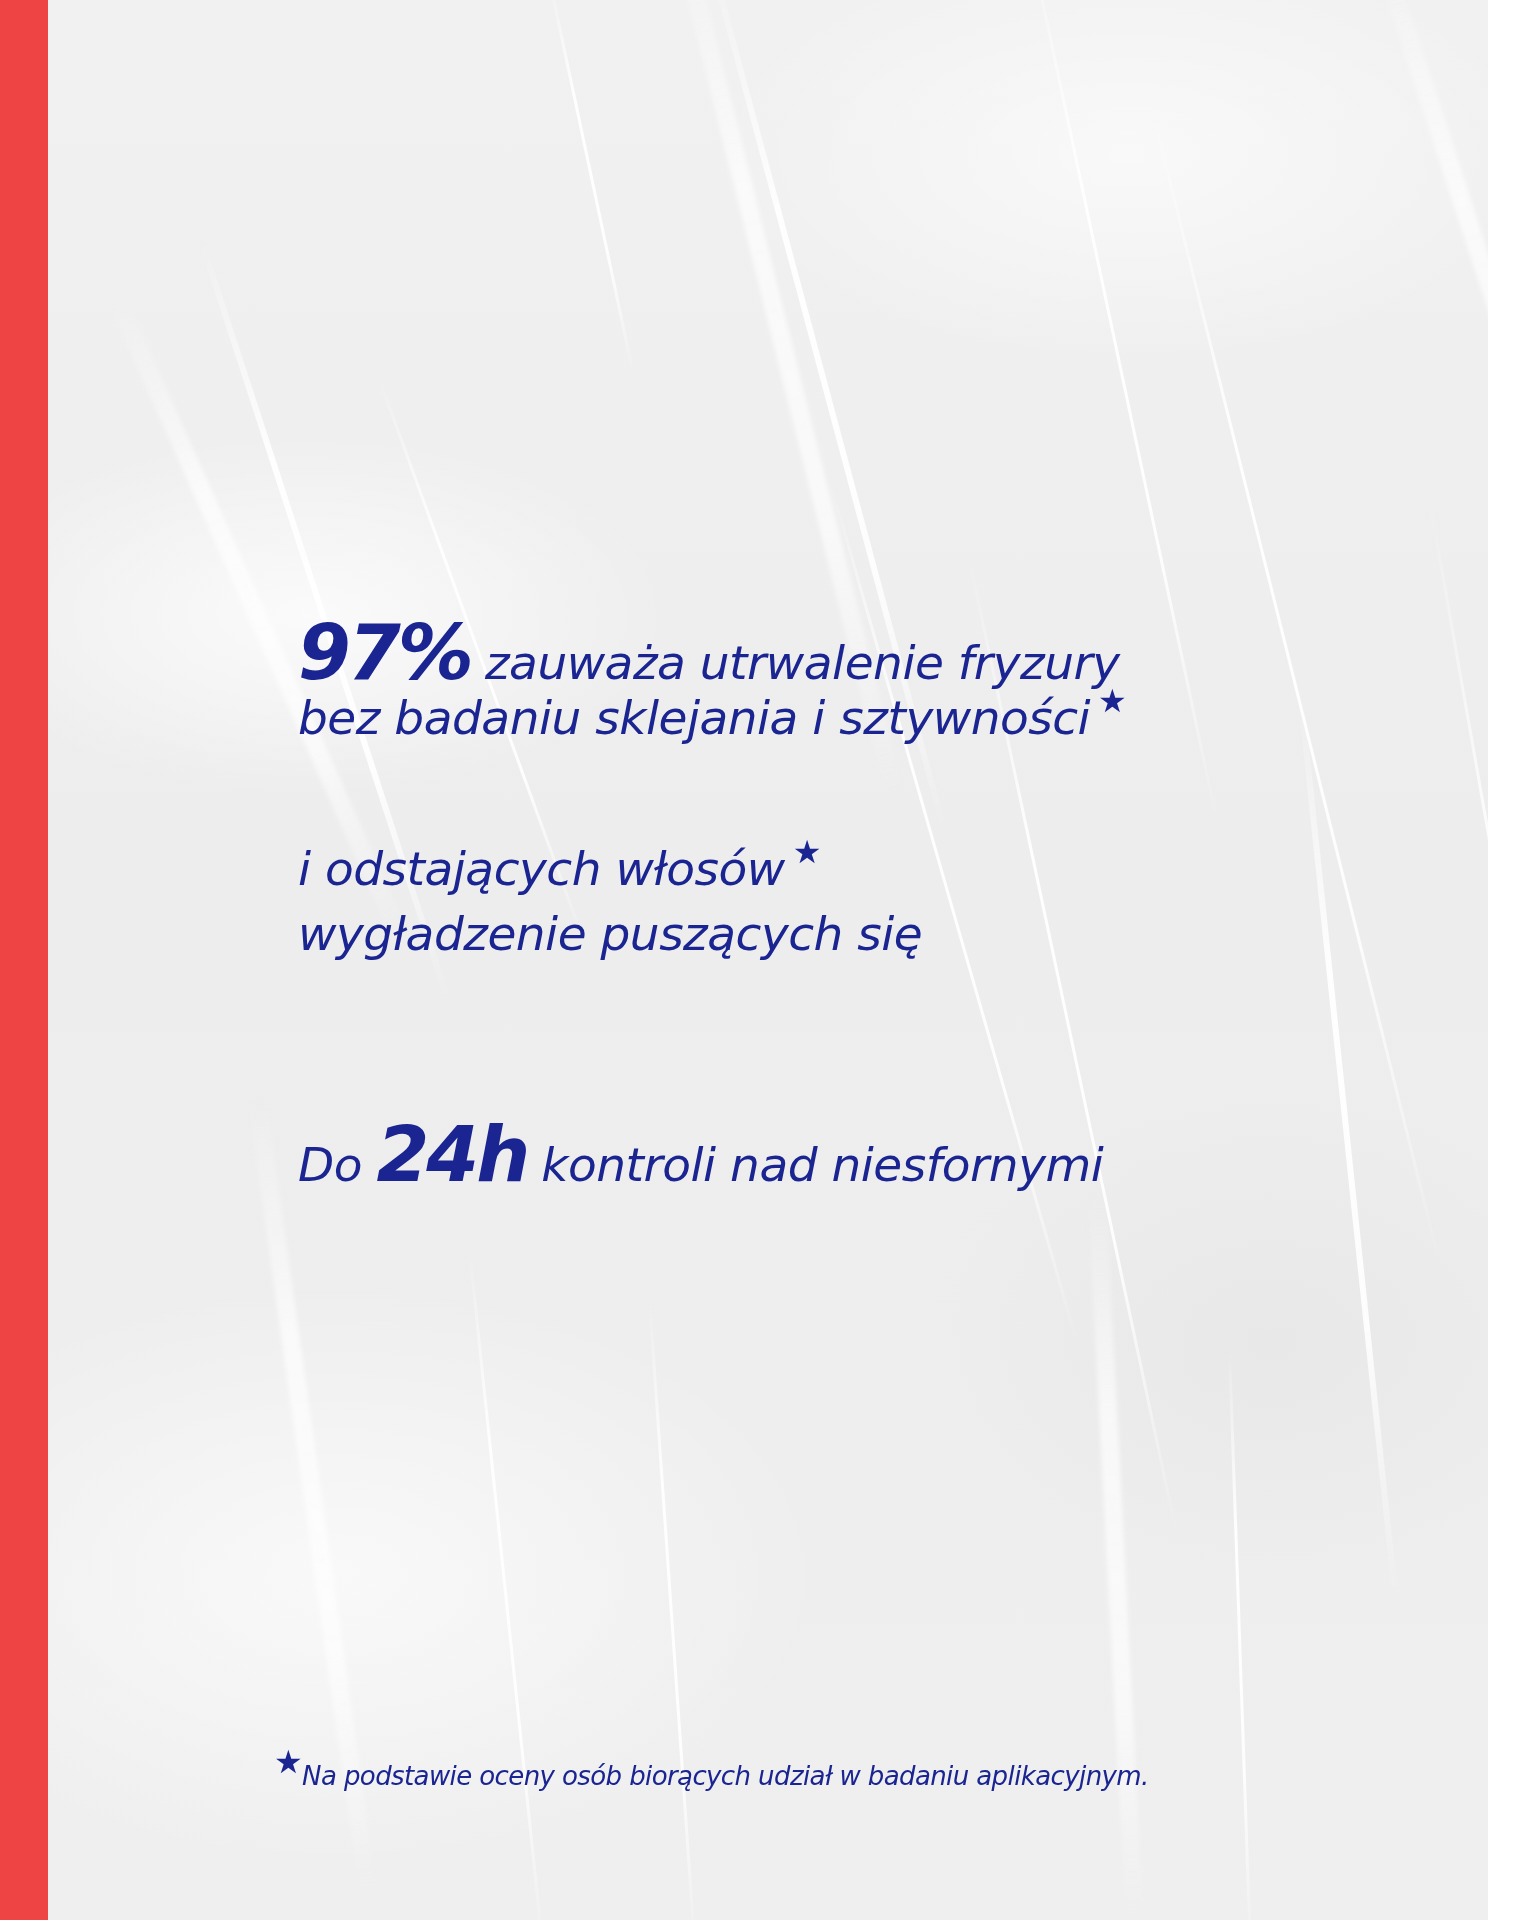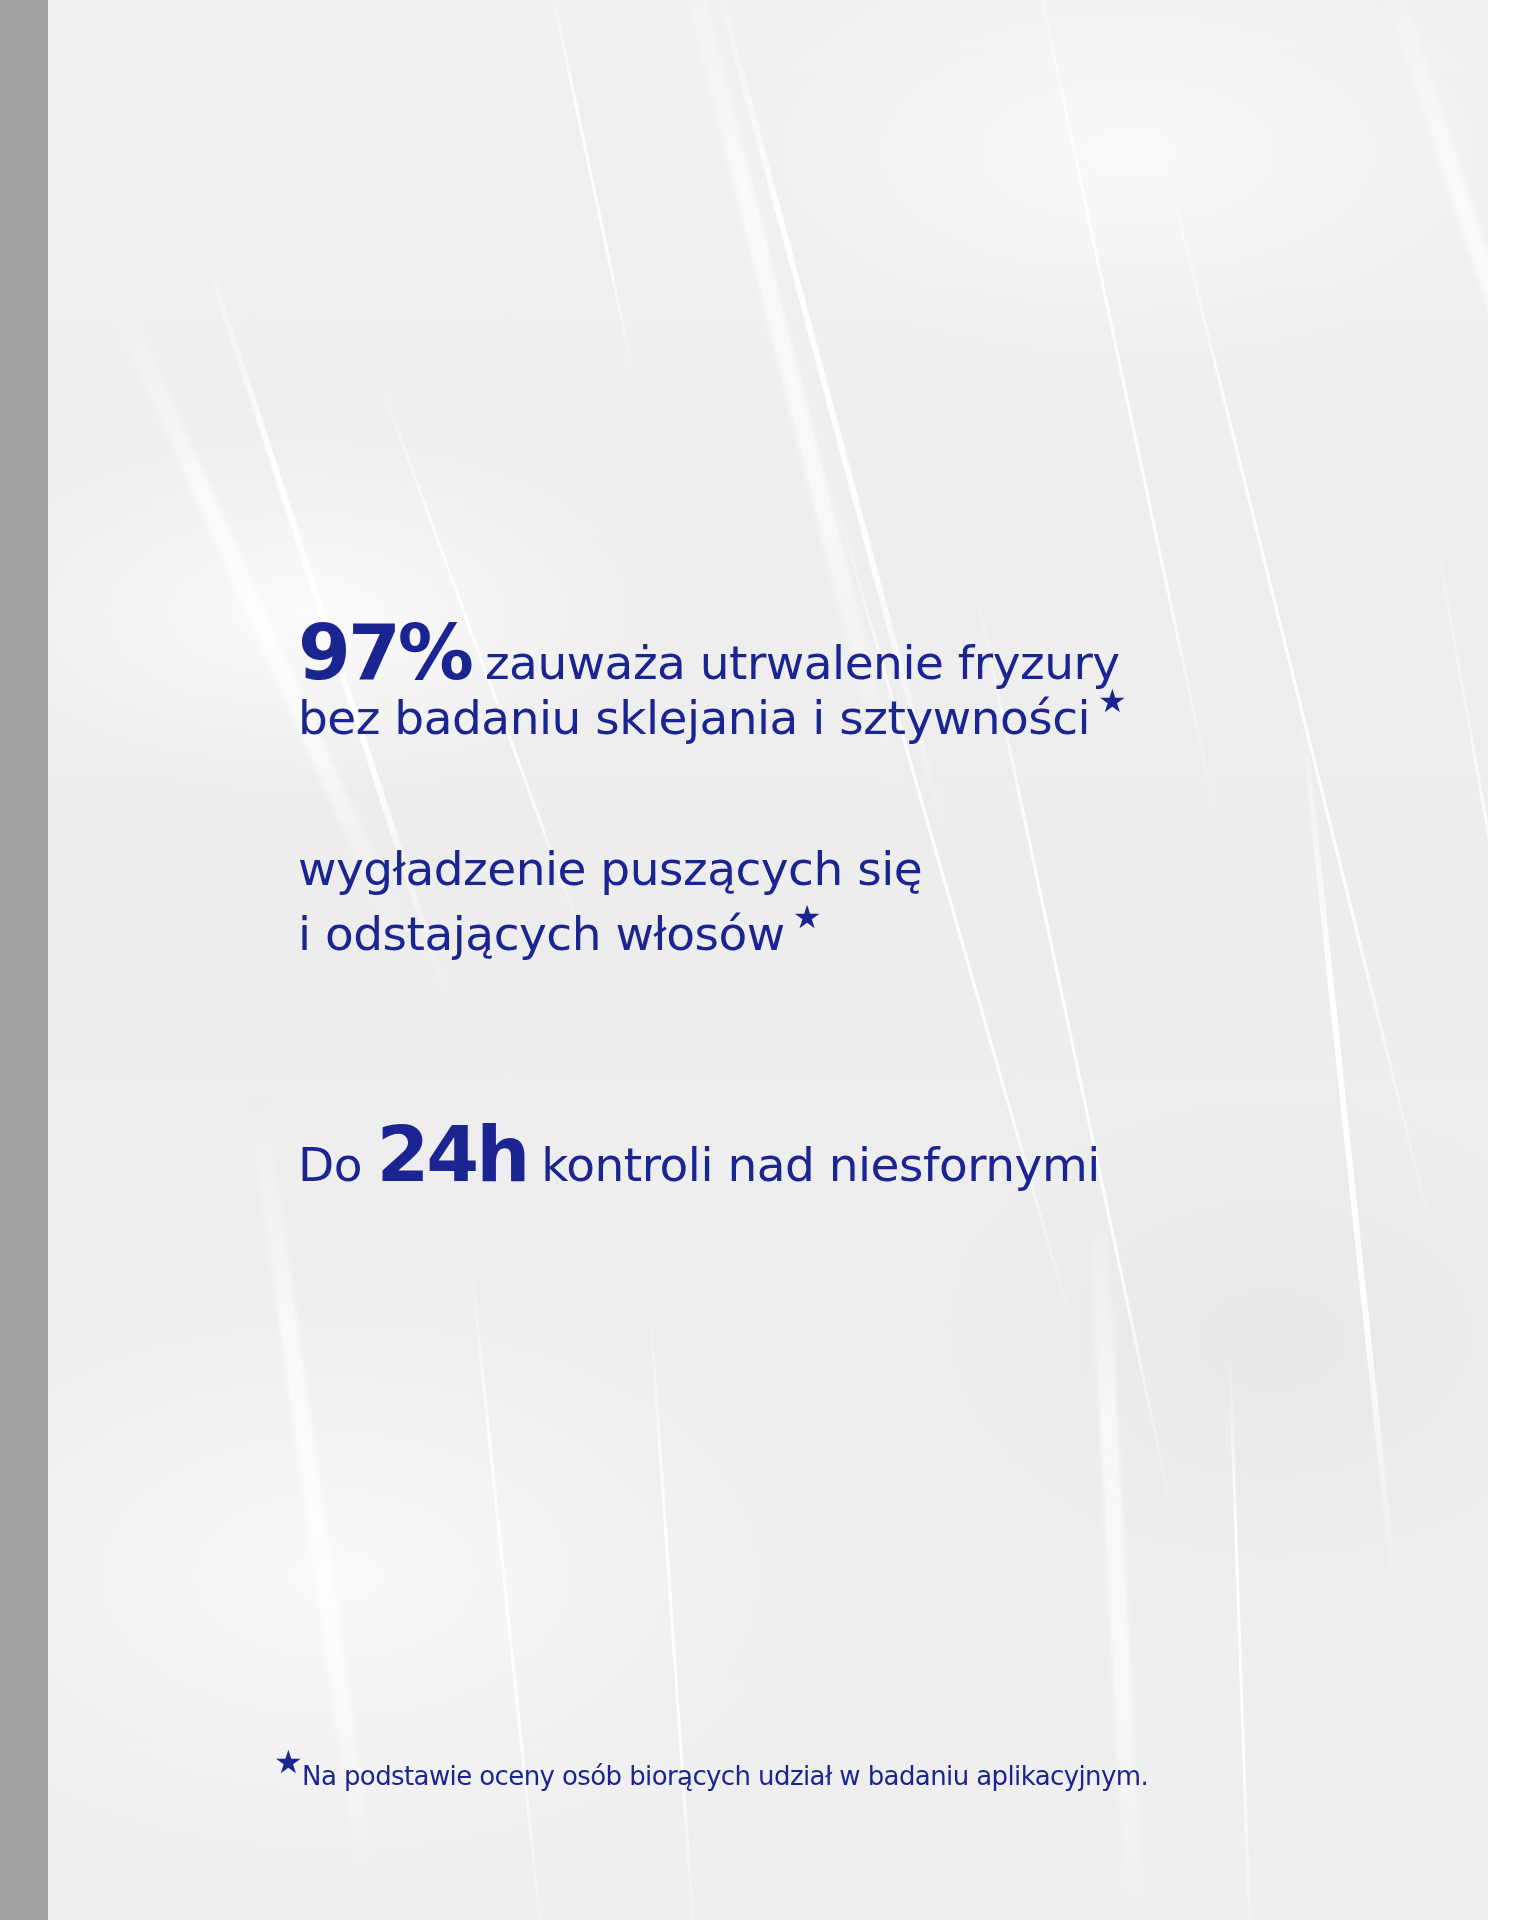--- a/index.html
+++ b/index.html
@@ -7,21 +7,22 @@
       padding: 0;
       width: 1536px;
       height: 1920px;
       background: #ffffff;
       overflow: hidden;
     }
     .canvas {
       position: relative;
       width: 1396px;
       height: 1920px;
-      background: #a3a3a3;
+      background: #ef4444;
+      font-style: italic;
     }
     .texture {
       position: absolute;
       left: 48px;
       top: 0;
       width: 1440px;
       height: 1920px;
       overflow: hidden;
       background:
         radial-gradient(ellipse 520px 260px at 18% 32%, rgba(255,255,255,0.75), rgba(255,255,255,0) 70%),
@@ -127,24 +128,24 @@
       <span class="line">
         <span class="big">97%</span><span>zauważa utrwalenie fryzury</span>
       </span>
       <span class="line">
         <span>bez badaniu sklejania i sztywności</span><span class="star">★</span>
       </span>
     </div>
 
     <div class="block" id="block-2">
       <span class="line">
-        <span>wygładzenie puszących się</span>
+        <span>i odstających włosów</span><span class="star">★</span>
       </span>
       <span class="line">
-        <span>i odstających włosów</span><span class="star">★</span>
+        <span>wygładzenie puszących się</span>
       </span>
     </div>
 
     <div class="block" id="block-3">
       <span class="line">
         <span>Do</span>
         <span class="big">24h</span><span>kontroli nad niesfornymi</span>
       </span>
     </div>
 

